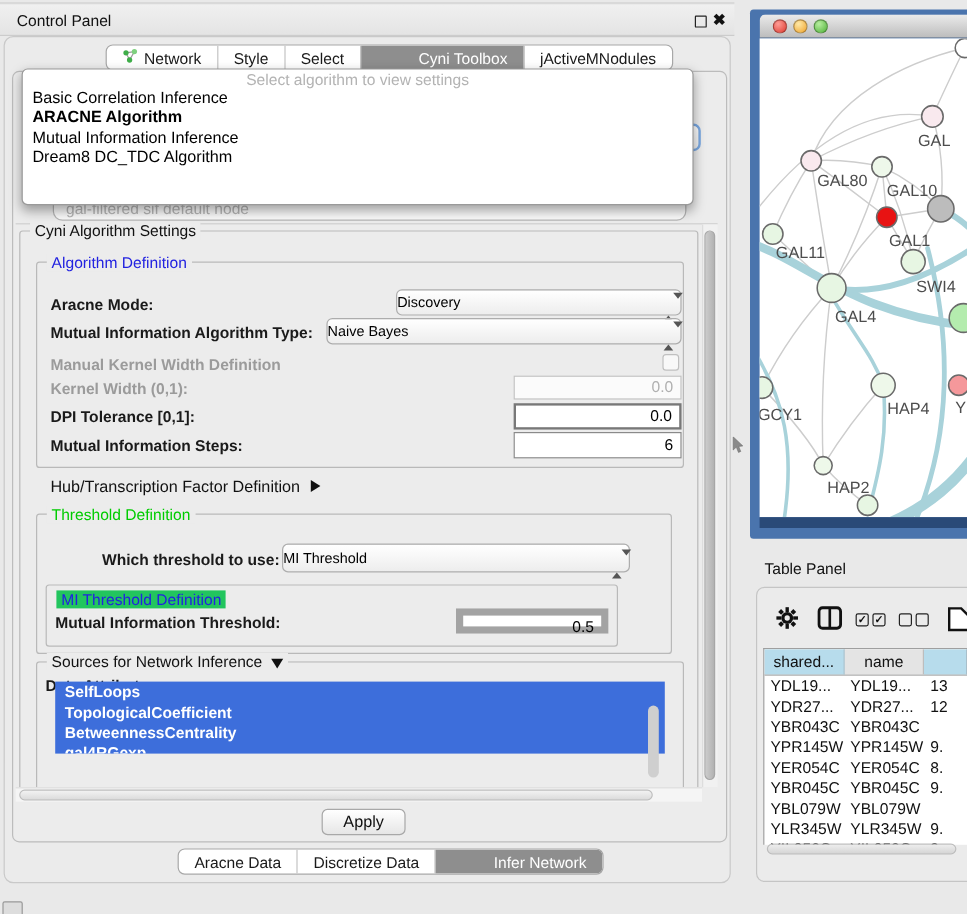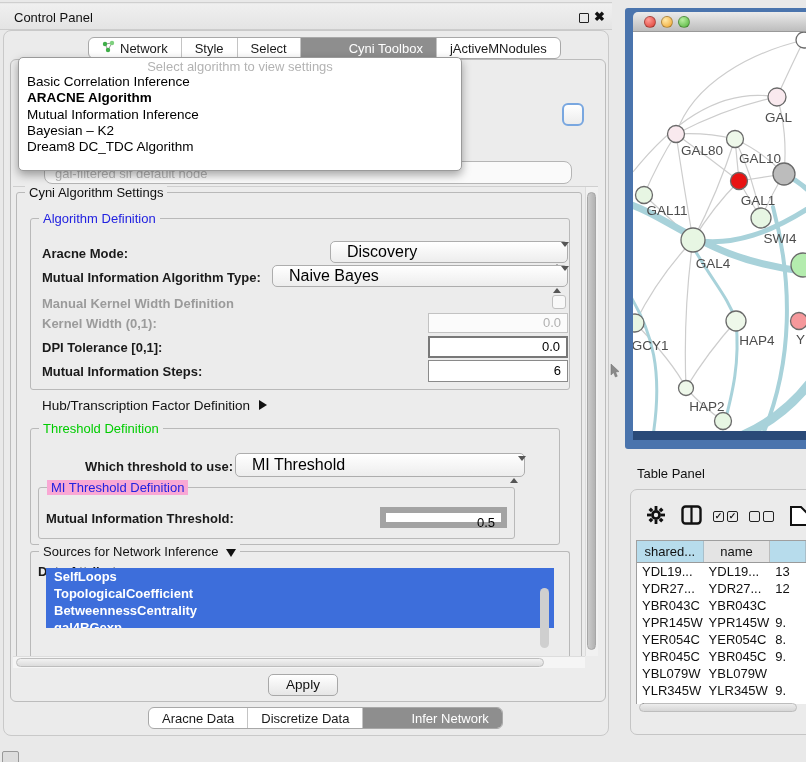--- a/index.html
+++ b/index.html
@@ -25,21 +25,21 @@
   .seg-bar { display:flex; height:22px; background:#ffffff; border:1px solid #a8a8a8;
              border-radius:6px; overflow:hidden; font-size:13px; }
   .seg { display:flex; align-items:center; padding:0 13px; color:#1a1a1a; border-right:1px solid #c4c4c4; white-space:nowrap; }
   .seg:last-child { border-right:none; }
   .seg.selected { background:#8e8e8e; color:#ffffff;padding-left:48px; }
   #top-tabs { left:88px; top:37px; }
   #bottom-tabs { left:148px; top:707px; }
   .net-icon { margin-right:5px; }
 
   
-  #algo-popup { left:18px; top:57px; width:444px; height:114px; background:#ffffff;
+  #algo-popup { left:18px; top:57px; width:560px; height:114px; background:#ffffff;
                 border:1px solid #9a9a9a; border-radius:5px; z-index:20;
                 box-shadow:0 4px 10px rgba(0,0,0,0.35); padding-top:1px; }
   #algo-prompt { text-align:center; color:#b3b3b3; font-size:13px; height:15px; line-height:15px; }
   .algo-item { height:16.3px; line-height:16.3px; padding-left:8px; font-size:13.5px; color:#000; }
   .algo-item.bold { font-weight:bold; }
 
   
   #combo-remnant { left:44px; top:161px; width:528px; height:23px; border:1px solid #b5b5b5;
                    border-radius:8px; background:#fafafa; color:#b5b5b5; font-size:13px;
                    line-height:23px; padding-left:10px; z-index:4; overflow:hidden; }
@@ -59,22 +59,22 @@
   .groupbox { border:1px solid #b9b9b9; border-radius:3px; }
   .glegend { position:absolute; top:-8px; left:8px; background:#ececec; padding:0 4px;
              font-size:13px; color:#111; white-space:nowrap;text-align:right; }
   .glegend.blue { color:#2222e0; }
   .glegend.green { color:#00cc00; }
 
   .flabel { position:absolute; font-size:13px; font-weight:bold; color:#1a1a1a; white-space:nowrap; }
   .flabel.dim { color:#9b9b9b; }
 
   .combo { position:absolute; height:22px; border:1px solid #adadad; border-radius:5px;
-           background:linear-gradient(#ffffff,#ededed); font-size:16px; color:#000;
-           line-height:20px; padding-left:16px; }
+           background:linear-gradient(#ffffff,#ededed); font-size:12px; color:#000;
+           line-height:20px; padding-left:0; }
   .stepper { position:absolute; right:5px; top:4px; width:9px; }
   .stepper .up { width:0; height:0; border-left:4px solid transparent; border-right:4px solid transparent;
                  border-bottom:5px solid #555; margin-bottom:3px; }
   .stepper .dn { width:0; height:0; border-left:4px solid transparent; border-right:4px solid transparent;
                  border-top:5px solid #555; }
 
   .tfield { position:absolute; background:#ffffff; font-size:13px; text-align:right;
             padding-right:6px; color:#000; }
   .tfield.disabled { color:#b0b0b0; background:#fbfbfb; border:1px solid #c2c2c2 !important; }
 
@@ -178,21 +178,20 @@
 
   <div class="abs" id="focus-remnant"></div>
   <div class="abs" id="combo-remnant">gal-filtered sif default node</div>
 
   <div class="abs" id="algo-popup">
     <div id="algo-prompt">Select algorithm to view settings</div>
     <div id="algo-list">
         <div class="algo-item">Basic Correlation Inference</div>
         <div class="algo-item bold">ARACNE Algorithm</div>
         <div class="algo-item">Mutual Information Inference</div>
-        <div class="algo-item">Bayesian – K2</div>
         <div class="algo-item">Dream8 DC_TDC Algorithm</div>
       </div>
   </div>
 
   <div class="abs" id="settings-topline"></div>
 
   <div class="abs groupbox" style="left:16px; top:192px; width:566px; height:468px;">
     <span class="glegend">Cyni Algorithm Settings</span>
   </div>
 
@@ -231,21 +230,21 @@
   <div class="abs groupbox" style="left:30px; top:428px; width:530px; height:117px;">
     <span class="glegend green">Threshold Definition</span>
   </div>
   <div class="abs flabel" style="left:85px; top:459px;">Which threshold to use:</div>
   <div class="abs combo" style="left:235px; top:453px; width:290px; height:24px; line-height:22px;">
     <span>MI Threshold</span>
     <span class="stepper" style="top:5px;"><span class="up"></span><span class="dn"></span></span>
   </div>
 
   <div class="abs groupbox" style="left:38px; top:487px; width:477px; height:52px;">
-    <span class="glegend blue" style="background:#f9a8d4;">MI Threshold Definition</span>
+    <span class="glegend blue" style="background:#22c55e;margin-top:12px;">MI Threshold Definition</span>
   </div>
   <div class="abs flabel" style="left:46px; top:511px;">Mutual Information Threshold:</div>
   <div class="abs tfield" style="left:380px; top:507px; width:127px; height:21px; line-height:19px; border:6px solid #a3a3a3;">0.5</div>
 
   <div class="abs groupbox" style="left:30px; top:551px; width:540px; height:110px; border-bottom:none;">
     <span class="glegend">
       <span>Sources for Network Inference</span><span class="tri-down"></span>
     </span>
   </div>
   <div class="abs flabel" style="left:38px; top:564px;text-align:center;">Data Attributes</div>

